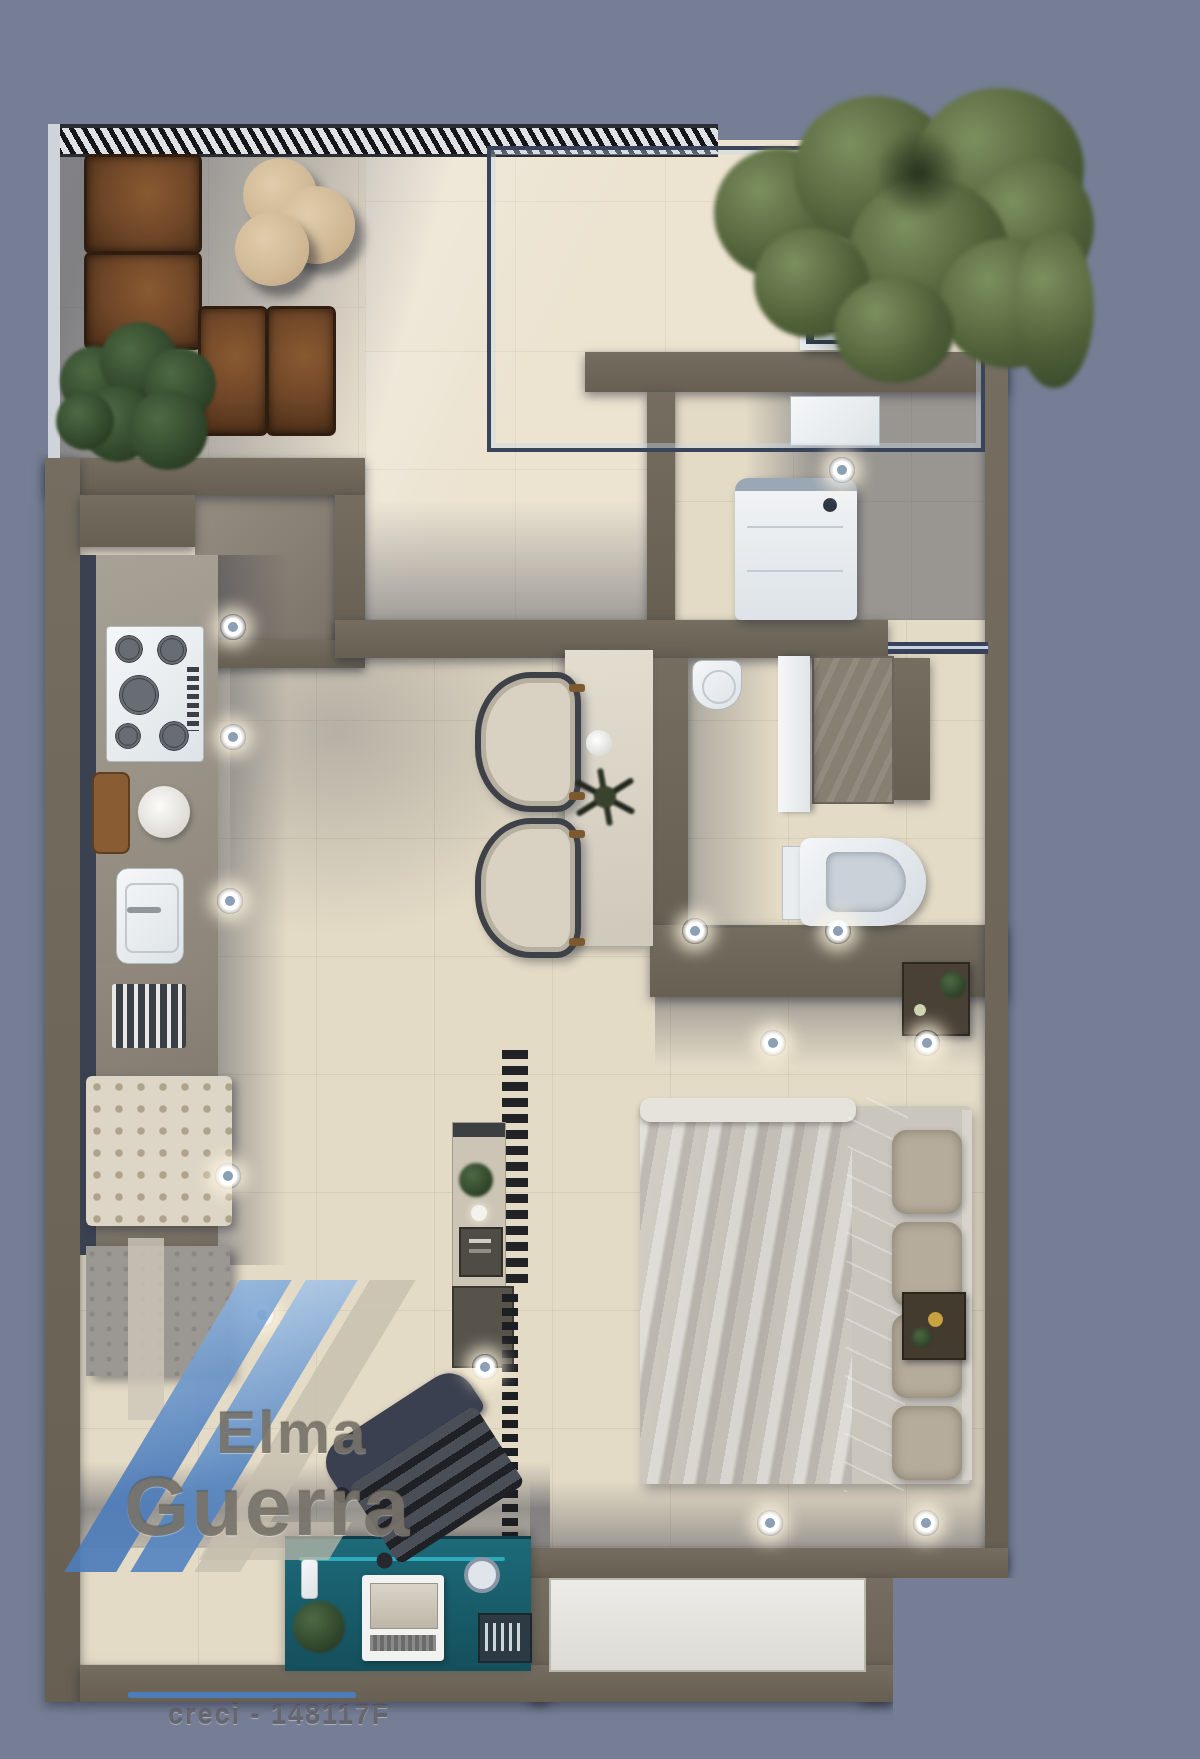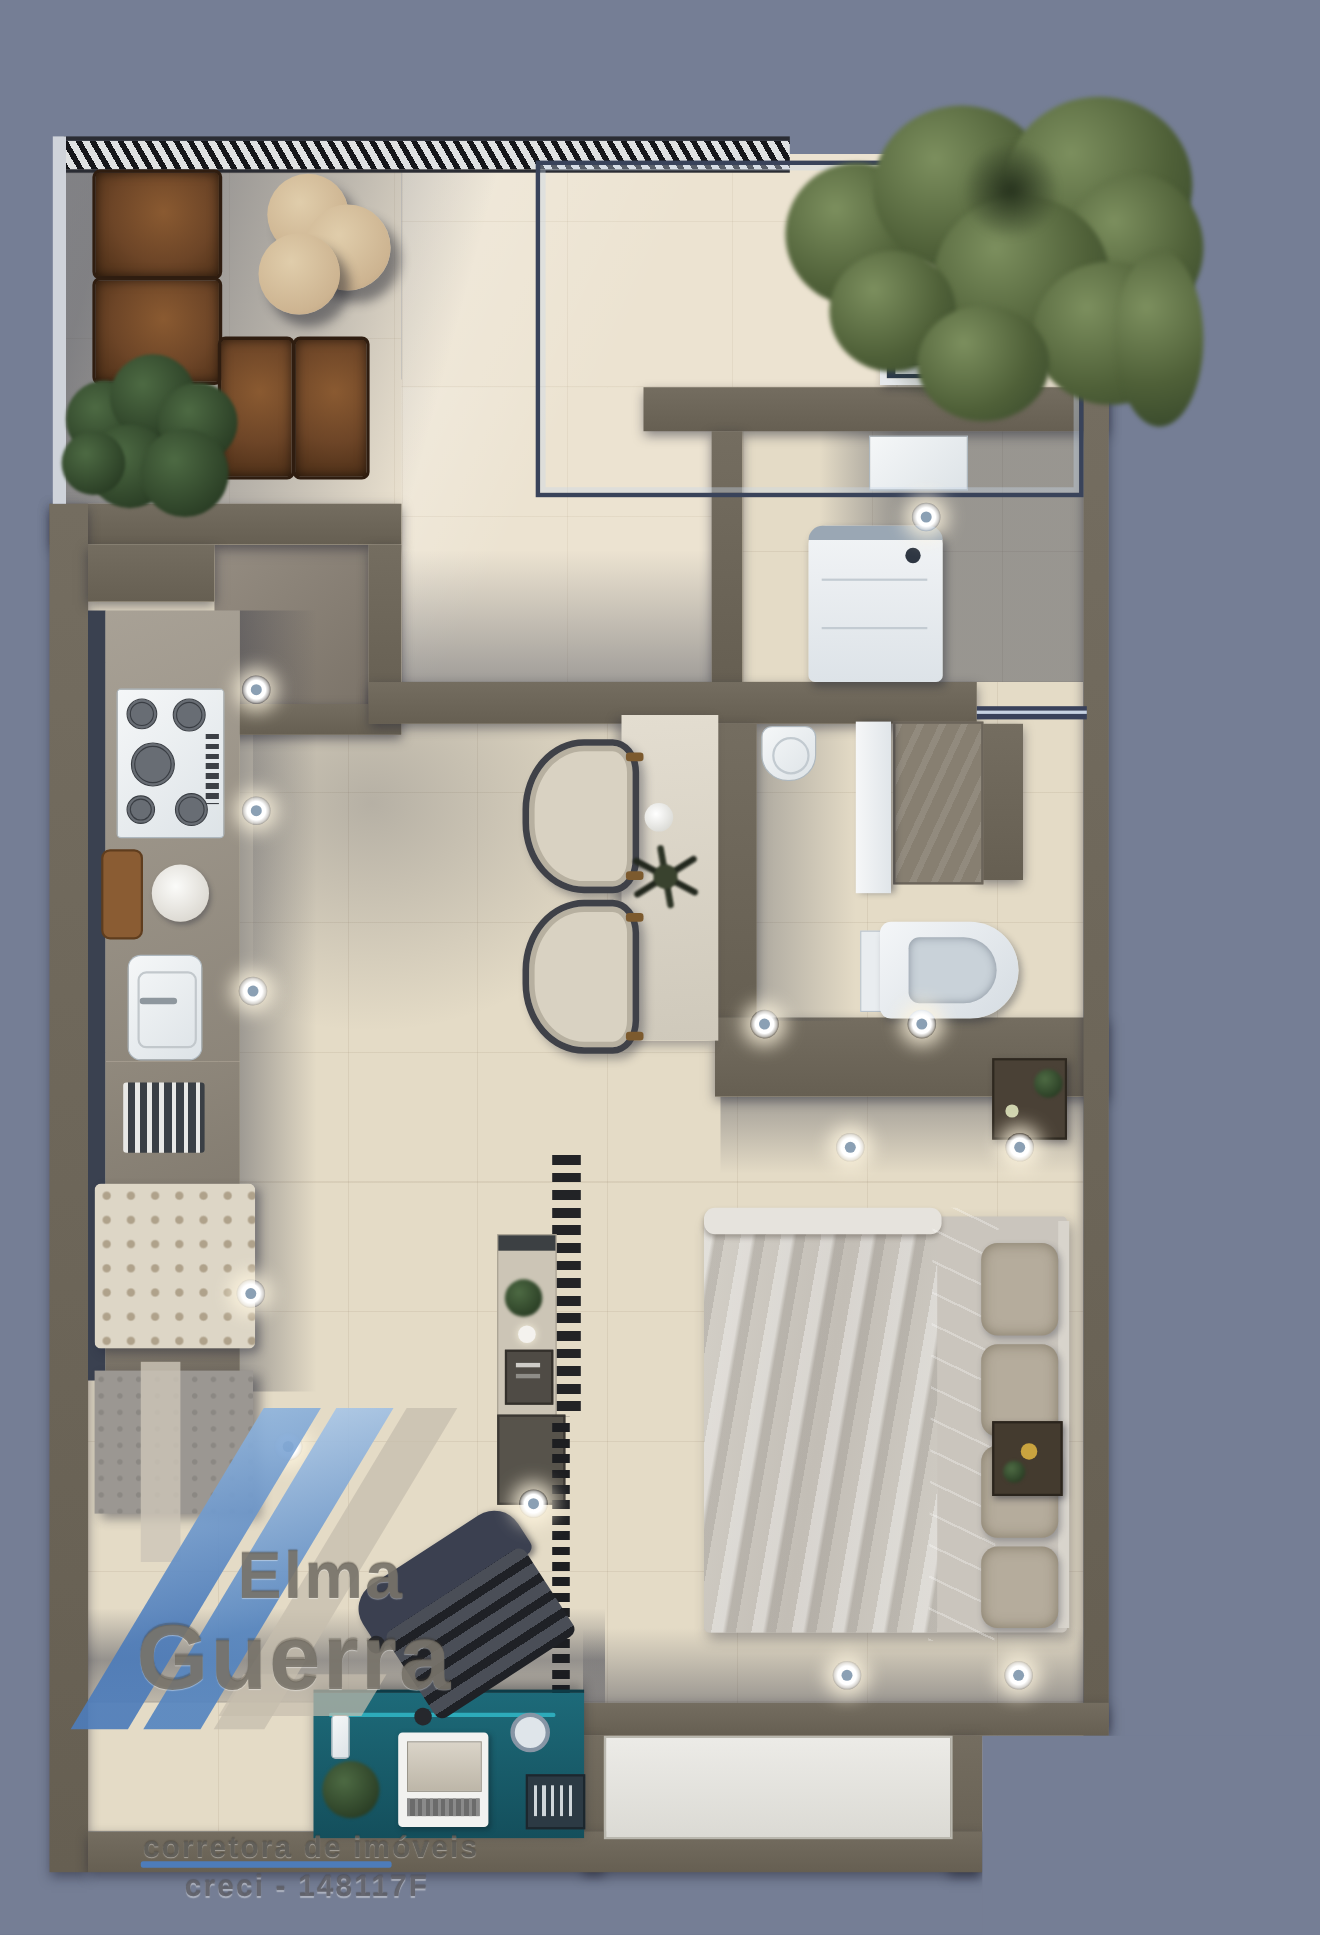--- a/index.html
+++ b/index.html
@@ -276,17 +276,16 @@
 
   <div class="abs" style="left:60px;top:1230px;width:320px;height:350px;z-index:38;">
     <div class="abs" style="left:68px;top:8px;width:36px;height:182px;background:rgba(205,198,184,.8);"></div>
     <div class="wm-stripe" style="left:92px;top:50px;width:52px;height:292px;background:linear-gradient(160deg,#8fb4dd,#4d7cba 70%);opacity:.92;"></div>
     <div class="wm-stripe" style="left:158px;top:50px;width:52px;height:292px;background:linear-gradient(160deg,#a9c6e6,#5585c0 70%);opacity:.92;"></div>
     <div class="wm-stripe" style="left:222px;top:50px;width:46px;height:292px;background:rgba(198,189,174,.75);"></div>
     <div class="abs" style="left:150px;top:292px;width:130px;height:38px;background:rgba(198,189,174,.7);transform:skewX(-31deg);"></div>
   </div>
   <div class="wm-text" style="left:216px;top:1398px;font-size:60px;font-weight:700;letter-spacing:2px;">Elma</div>
   <div class="wm-text" style="left:124px;top:1458px;font-size:84px;font-weight:700;letter-spacing:2px;">Guerra</div>
-  <div class="wm-text" style="left:130px;top:1664px;font-size:27px;font-weight:700;letter-spacing:2px;color:rgba(92,90,84,.9);z-index:41;">corretora de imóveis</div>
   <div class="abs" style="left:128px;top:1692px;width:228px;height:6px;background:var(--p-watermark_blue,#4d7cba);z-index:41;border-radius:2px;"></div>
   <div class="wm-text" style="left:168px;top:1700px;font-size:27px;font-weight:700;letter-spacing:2px;color:rgba(95,97,105,.9);z-index:41;">creci - 148117F</div>
 
 </div>
 
 </body></html>

